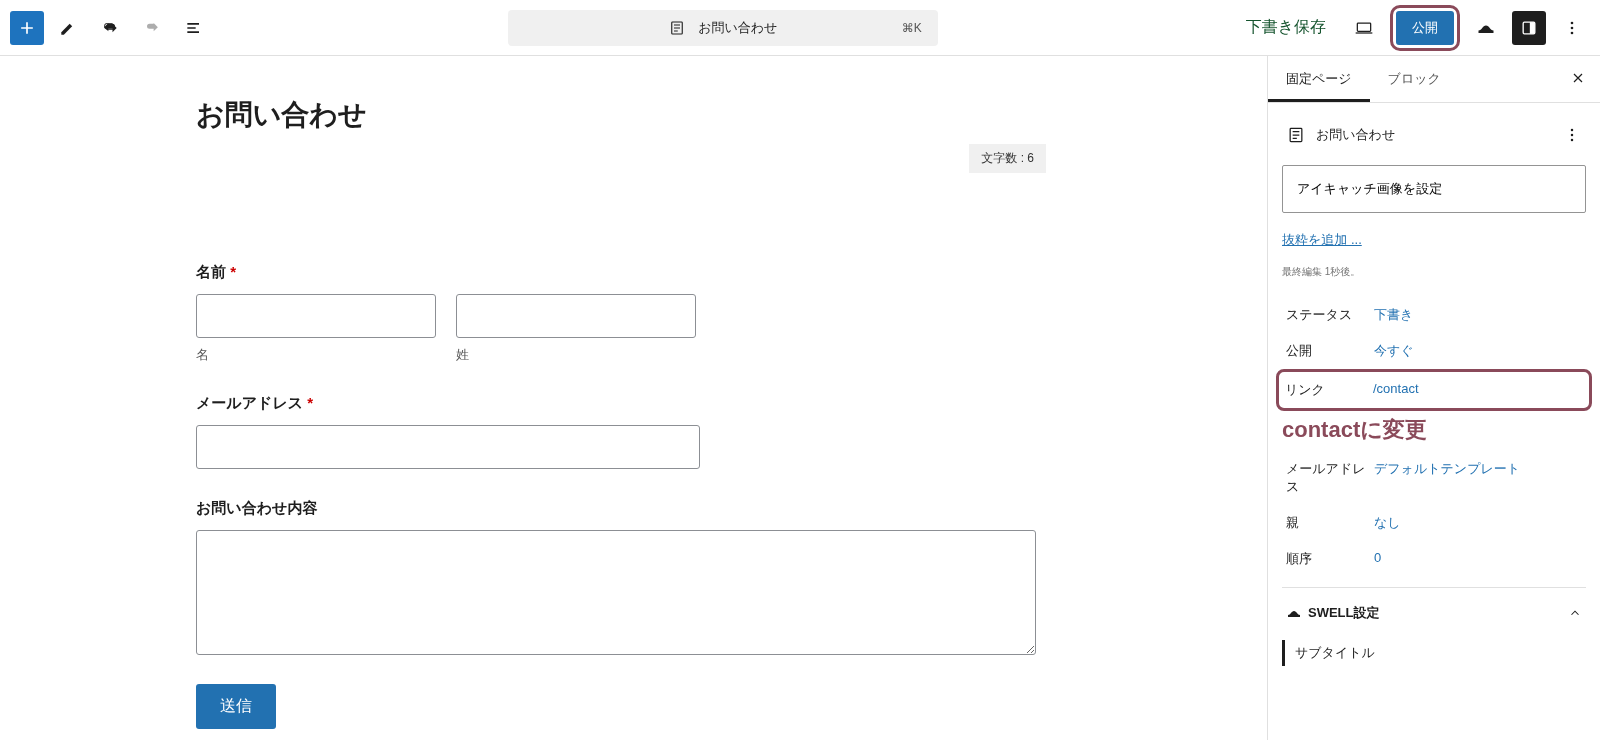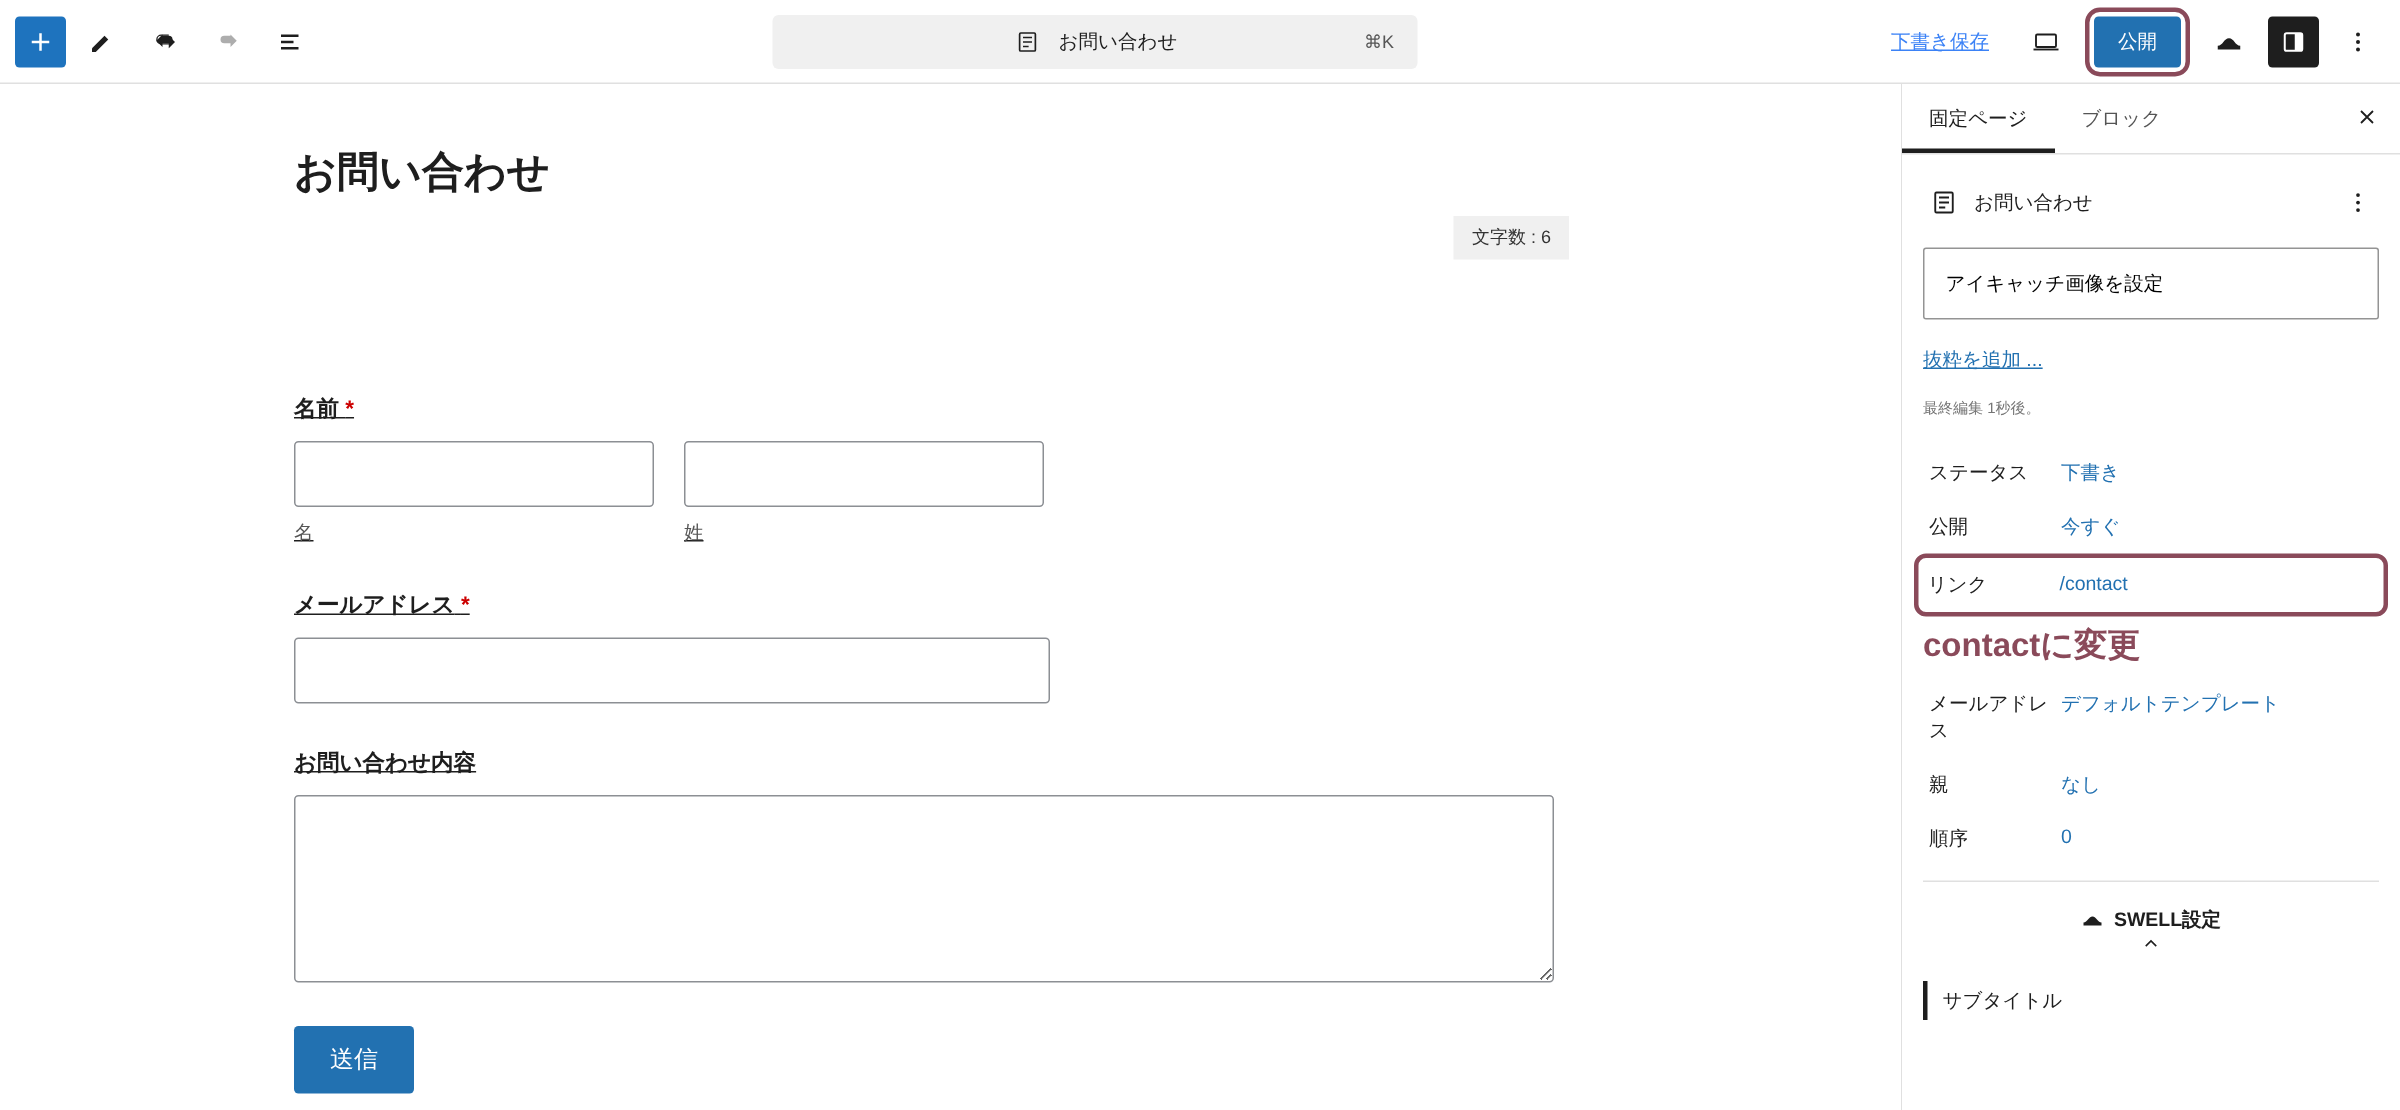--- a/index.html
+++ b/index.html
@@ -8,31 +8,31 @@
 
 .topbar { display: flex; align-items: center; height: 56px; border-bottom: 1px solid #e0e0e0; padding: 0 10px; }
 .tb-left { display: flex; align-items: center; gap: 6px; }
 .tb-btn { width: 36px; height: 36px; display: flex; align-items: center; justify-content: center; border: none; background: transparent; border-radius: 3px; cursor: pointer; }
 .tb-btn.primary { background: #1e73be; color: #fff; width: 34px; height: 34px; }
 .tb-btn svg { width: 20px; height: 20px; }
 .tb-center { flex: 1; display: flex; justify-content: center; }
 .doc-pill { display: flex; align-items: center; gap: 12px; background: #f0f0f0; border-radius: 4px; height: 36px; padding: 0 18px; width: 430px; justify-content: center; position: relative; color: #1e1e1e; font-size: 13px; }
 .doc-pill .kbd { position: absolute; right: 16px; color: #555; font-size: 12px; }
 .tb-right { display: flex; align-items: center; gap: 8px; }
-.save-draft { color: #3b82f6; background: none; border: none; font-size: 13px; padding: 8px 12px; cursor: pointer; text-decoration: underline; }
+.save-draft { color: #14532d; background: none; border: none; font-size: 16px; padding: 8px 12px; cursor: pointer; }
 .publish-btn { background: #2271b1; color: #fff; border: none; font-size: 13px; padding: 8px 16px; border-radius: 3px; cursor: pointer; }
 .hl-ring { border: 3px solid #8a4a5a; border-radius: 10px; padding: 3px; display: inline-flex; }
 
 
 .main { display: flex; height: calc(740px - 56px); }
 .editor { flex: 1; background: #fff; overflow: auto; padding: 40px 0 40px 0;}
 .editor-inner { width: 840px; margin-left: 196px; }
 .page-title { font-size: 28px; font-weight: 700; margin-bottom: 10px; }
 .char-count { float: right; background: #f0f0f0; padding: 6px 12px; font-size: 12px; color: #333; margin-right: -10px; }
-.form-area { clear: both; padding-top: 90px; text-decoration: underline; }
+.form-area { clear: both; padding-top: 90px; }
 .fld-label { font-size: 15px; font-weight: 600; margin-bottom: 12px; display: block; }
 .req { color: #c00; }
 .name-row { display: flex; gap: 20px; margin-bottom: 30px; }
 .name-col { display: flex; flex-direction: column; }
 .txt-input { width: 240px; height: 44px; border: 1px solid #8c8f94; border-radius: 3px; padding: 0 10px; font-size: 14px; }
 .sub-label { font-size: 13px; color: #555; margin-top: 8px; }
 .email-input { width: 504px; height: 44px; border: 1px solid #8c8f94; border-radius: 3px; padding: 0 10px; font-size: 14px; margin-bottom: 30px; }
 .textarea { width: 840px; height: 125px; border: 1px solid #8c8f94; border-radius: 3px; padding: 10px; font-size: 14px; resize: both; margin-bottom: 26px; }
 .submit-btn { background: #2271b1; color: #ffffff; border: none; font-size: 16px; padding: 12px 24px; border-radius: 3px; cursor: pointer; }
 
@@ -46,21 +46,21 @@
 .s-head { display: flex; align-items: center; gap: 10px; padding: 4px 0 16px 4px; }
 .s-head-title { font-size: 13px; flex: 1; }
 .s-eyecatch { width: 100%; border: 1px solid #949494; background: #fff; padding: 14px; font-size: 13px; text-align: left; cursor: pointer; border-radius: 2px; margin-bottom: 18px; }
 .s-link { color: #2271b1; text-decoration: underline; font-size: 13px; cursor: pointer; display: inline-block; margin-bottom: 16px; }
 .s-muted { color: #757575; font-size: 10px; margin-bottom: 18px; }
 .s-kv { display: flex; padding: 9px 4px; font-size: 13px; }
 .s-kv .k { width: 88px; color: #1e1e1e; }
 .s-kv .v { color: #2271b1; cursor: pointer; }
 .hl-ring2 { border: 3px solid #8a4a5a; border-radius: 8px; padding: 2px 6px; margin: 0 -6px; }
 .annot { color: #8a4a5a; font-size: 22px; font-weight: 700; margin: 4px 0 6px 0; }
-.s-panel-head { display: flex; align-items: center; justify-content: space-between; border-top: 1px solid #e0e0e0; padding: 16px 4px 10px 4px; font-weight: 600; font-size: 13px; margin-top: 10px; flex-direction: column; }
+.s-panel-head { display: flex; align-items: center; justify-content: space-between; border-top: 1px solid #e0e0e0; padding: 16px 4px 10px 4px; font-weight: 600; font-size: 13px; margin-top: 10px; }
 .s-sub { border-left: 3px solid #1e1e1e; padding: 4px 0 4px 10px; font-size: 13px; margin-top: 8px; }
 .black-btn { width: 34px; height: 34px; background: #1e1e1e; border-radius: 3px; border: none; display:flex; align-items:center; justify-content:center; cursor:pointer;}
 .black-btn svg { width: 20px; height:20px; }
 </style>
 </head>
 <body>
 
 <div class="topbar">
   <div class="tb-left">
     <button class="tb-btn primary">

